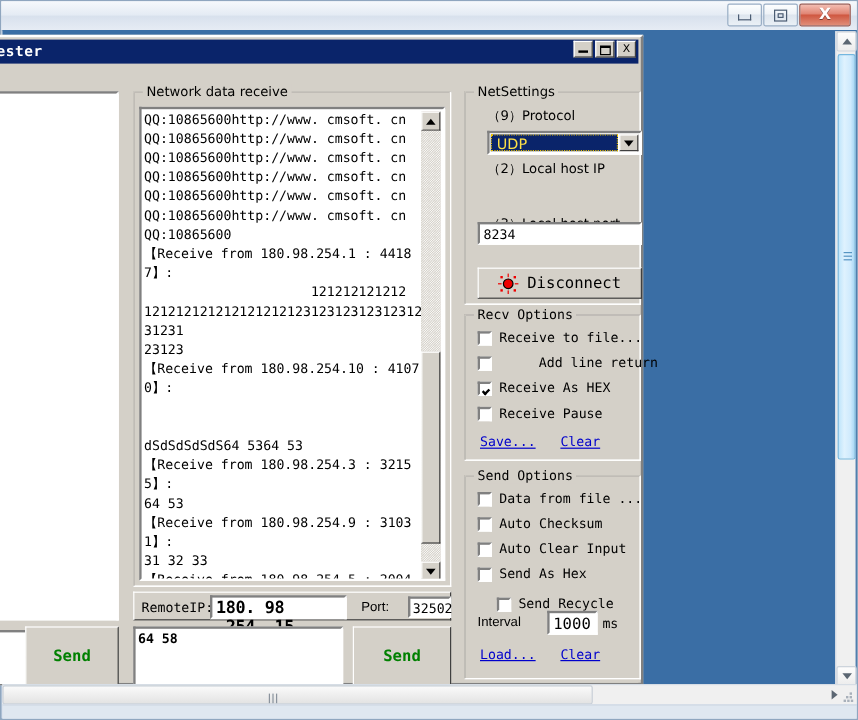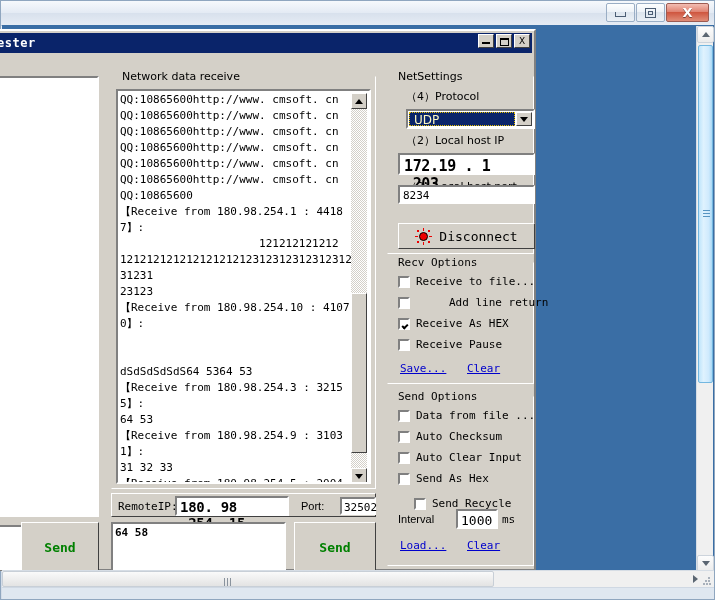--- a/index.html
+++ b/index.html
@@ -226,21 +226,21 @@
     position:absolute;font-family:"DejaVu Sans",sans-serif;font-size:11px;color:#000;white-space:nowrap;
   }
   .combo{
     position:absolute;left:18px;top:32px;width:129px;height:20px;
     background:#fff;
     border:2px solid;border-color:#808080 #ffffff #ffffff #808080;
     box-sizing:border-box;
   }
   .combo .sel{
     position:absolute;left:1px;top:1px;right:18px;bottom:1px;background:#0a246a;
-    color:#fef9c3;font-family:"DejaVu Sans",sans-serif;font-size:12px;
+    color:#fde047;font-family:"DejaVu Sans",sans-serif;font-size:12px;
     padding-left:4px;line-height:14px;
     border:1px dotted #e8c000;box-sizing:border-box;
   }
   .combo .arrow{
     position:absolute;right:1px;top:1px;width:16px;height:14px;
     background:#d4d0c8;
     border-top:1px solid #ffffff;border-left:1px solid #ffffff;
     border-right:1px solid #404040;border-bottom:1px solid #404040;
     box-sizing:border-box;display:flex;align-items:center;justify-content:center;
   }
@@ -388,32 +388,29 @@
       <span>64 58</span>
     </div>
     <div class="btn-send-main raised">
       <span>Send</span>
     </div>
 
     <div class="groupbox net-group">
       <div class="gb-inner"></div>
       <div class="gb-title">NetSettings</div>
 
-      <span class="fld-label" style="left:18px;top:12px;">（4）Protocol</span>
+      <span class="fld-label" style="left:18px;top:12px;">（9）Protocol</span>
       <div class="combo">
         <div class="sel">UDP</div>
         <div class="arrow">
           <div class="tri-s-dn"></div>
         </div>
       </div>
 
       <span class="fld-label" style="left:18px;top:56px;">（2）Local host IP</span>
-      <div class="ip-box sunken2">
-        <span>172.19 . 1  .203</span>
-      </div>
 
       <span class="fld-label" style="left:18px;top:102px;">（3）Local host port</span>
       <div class="port-input sunken2">
         <span>8234</span>
       </div>
 
       <div class="disconnect-btn raised">
         <span class="led">
           <span class="core"></span>
           <span class="ray" style="left:8px;top:0;width:1px;height:3px;"></span>

